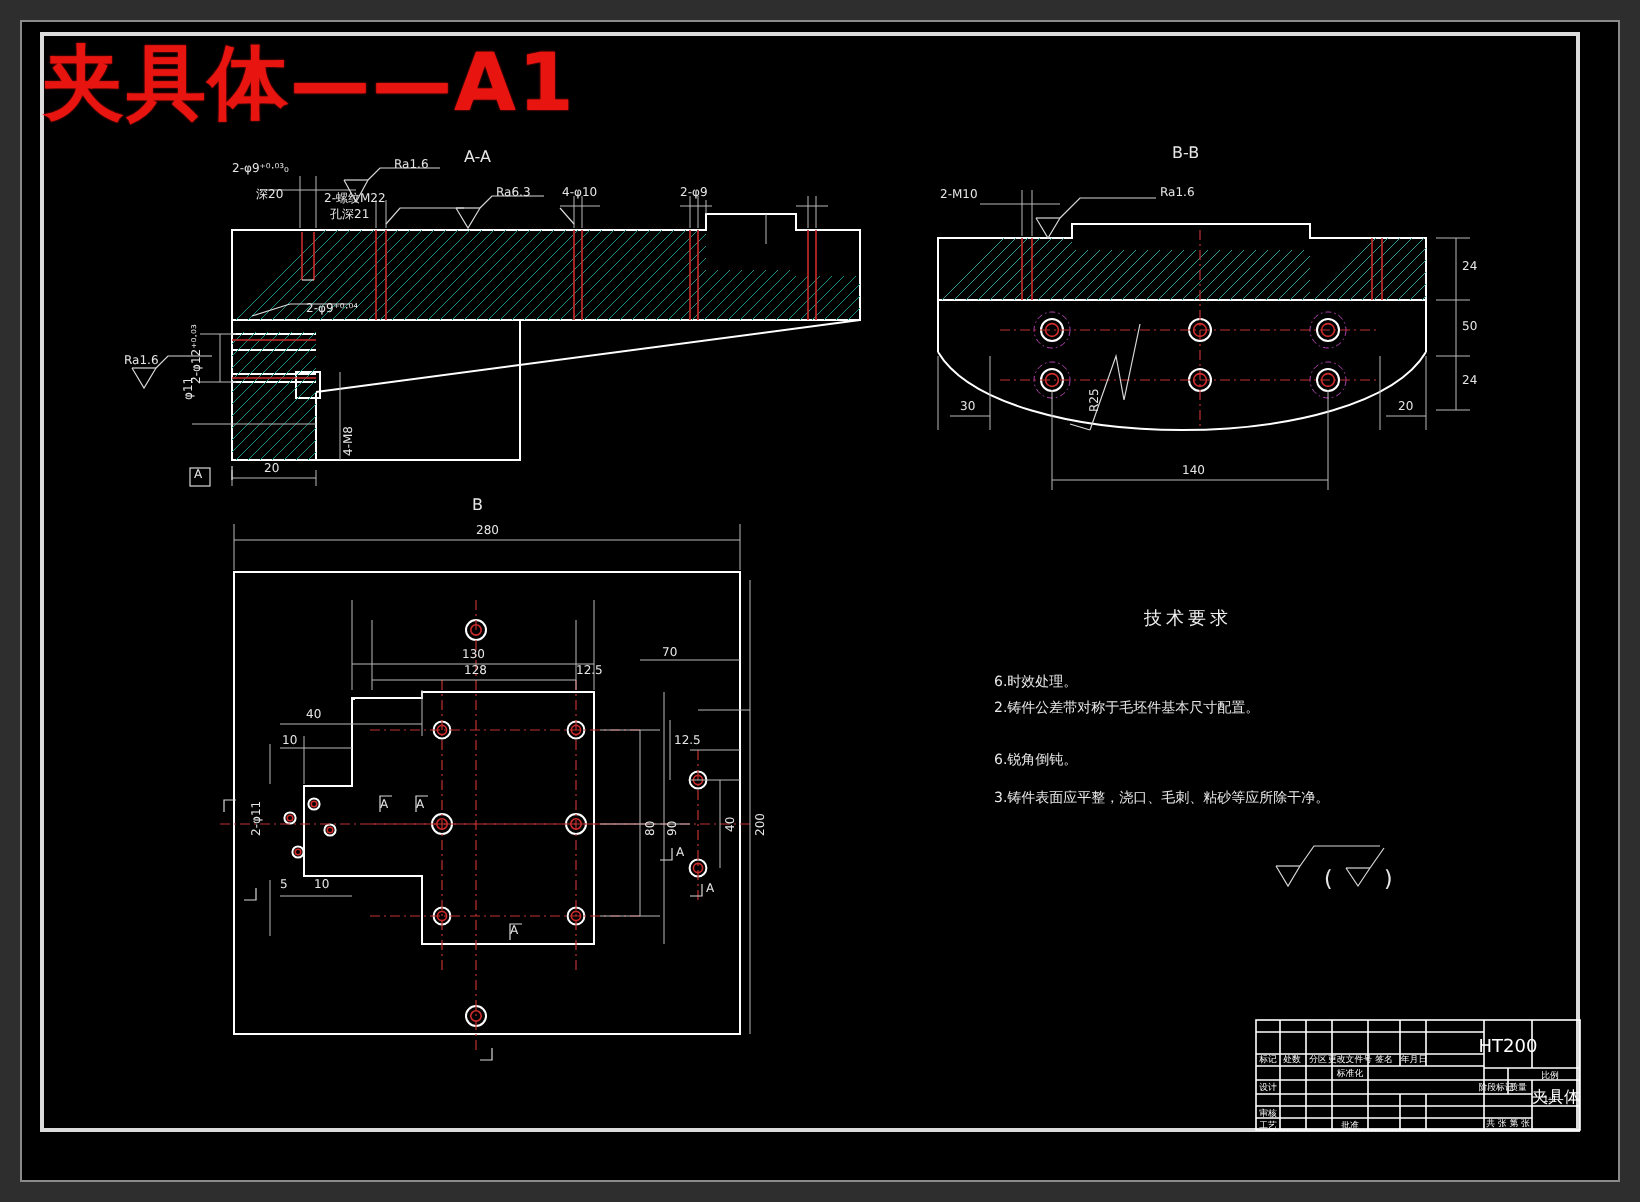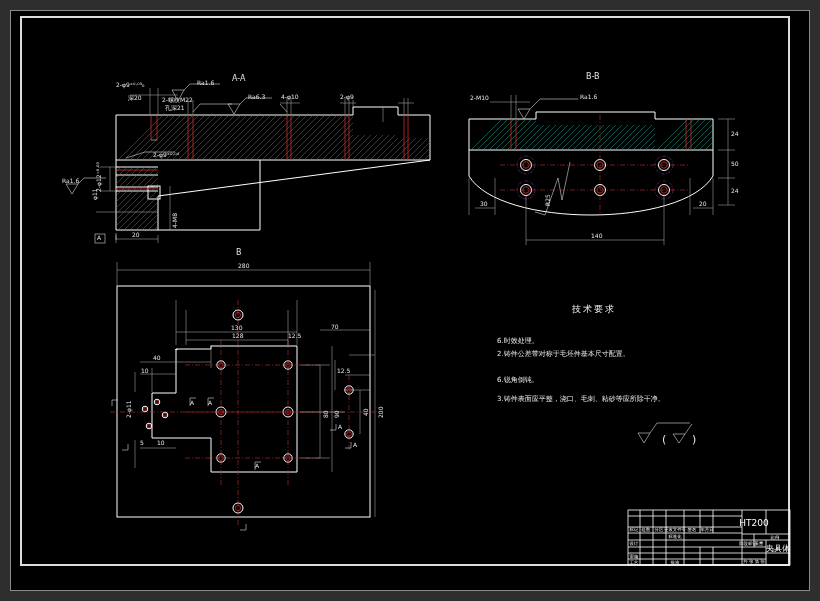--- a/index.html
+++ b/index.html
@@ -30,20 +30,21 @@
   .mag{stroke:#b040b0;fill:none;stroke-width:0.5;stroke-dasharray:3 1.5 0.8 1.5;}
 </style>
 </head>
 <body>
 
 <div id="stage">
   <div class="outer-mat"></div>
   <div class="paper"></div>
   <div class="frame-inner"></div>
 
+  <div class="title-red">夹具体——A1</div>
 
   <svg width="820" height="601">
 
     <g>
 
       <path class="wl" d="M116,115 L353,115 L353,107 L398,107 L398,115 L430,115 L430,160 L260,160 L260,230 L116,230 Z"></path>
 
       <path class="wl" d="M116,160 L260,160"></path>
 
       <path class="wl" d="M158,196 L430,160"></path>

